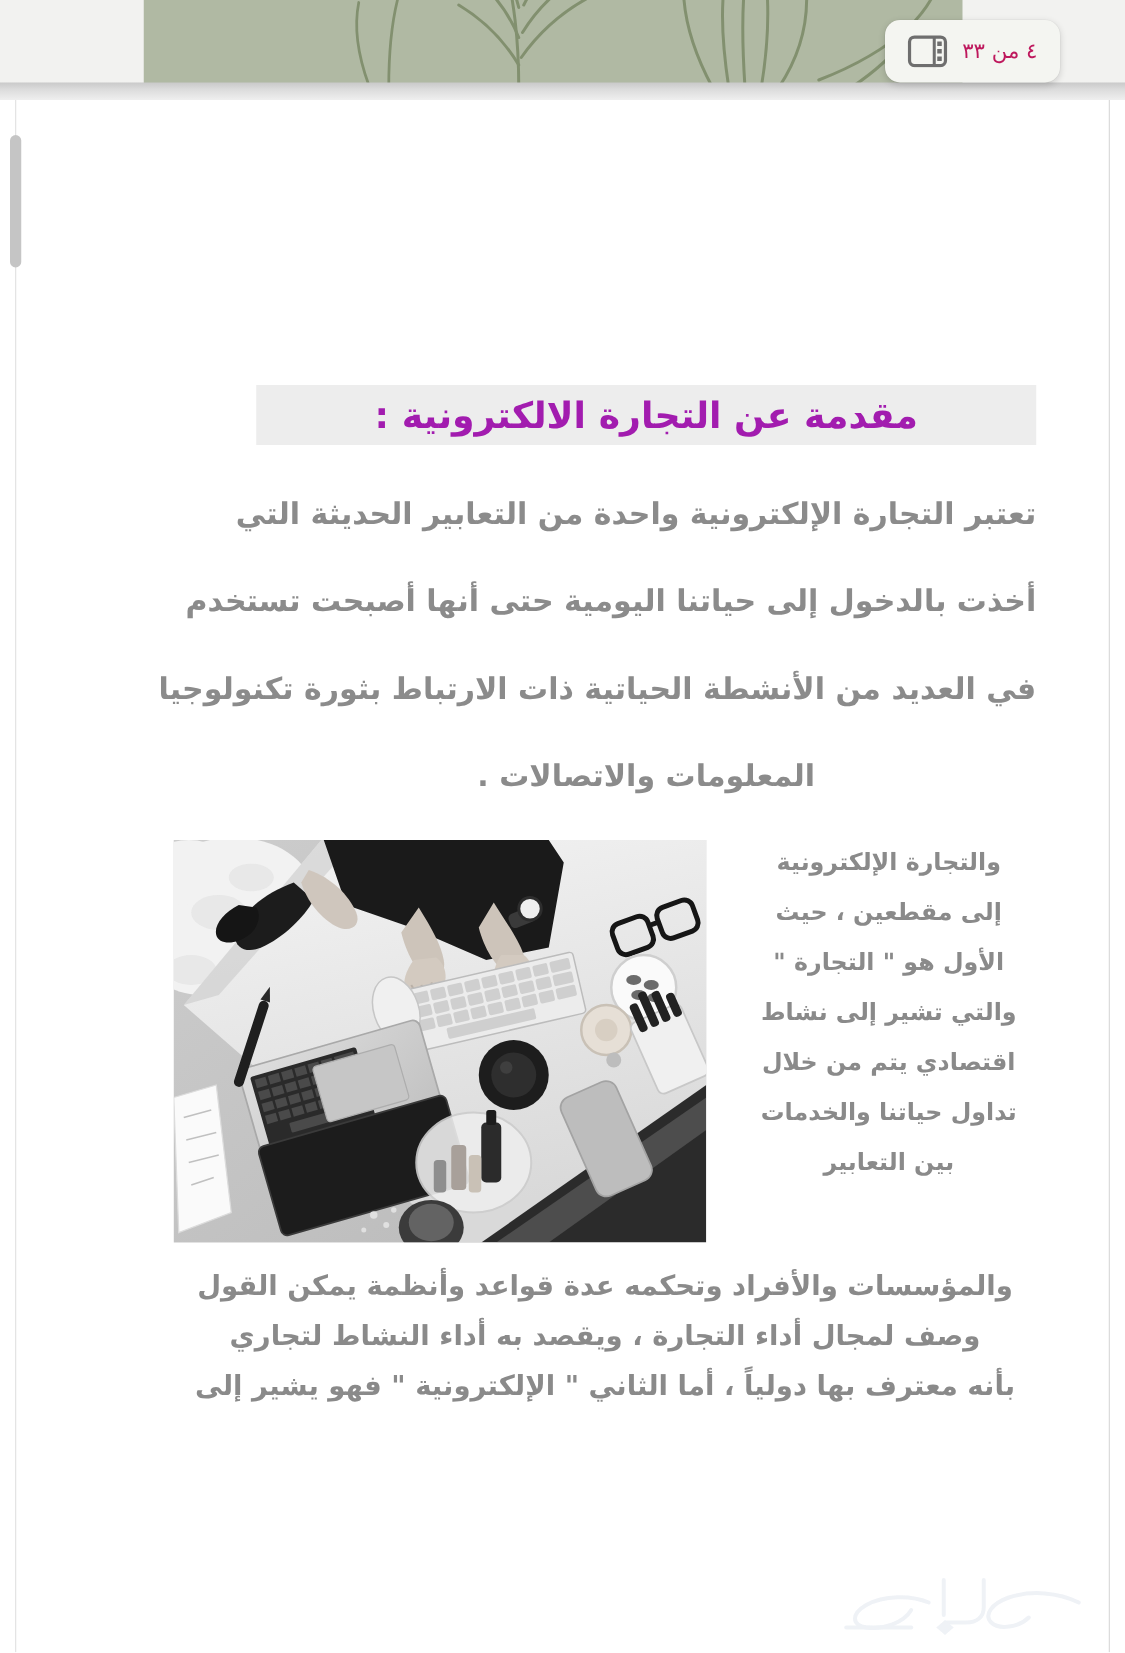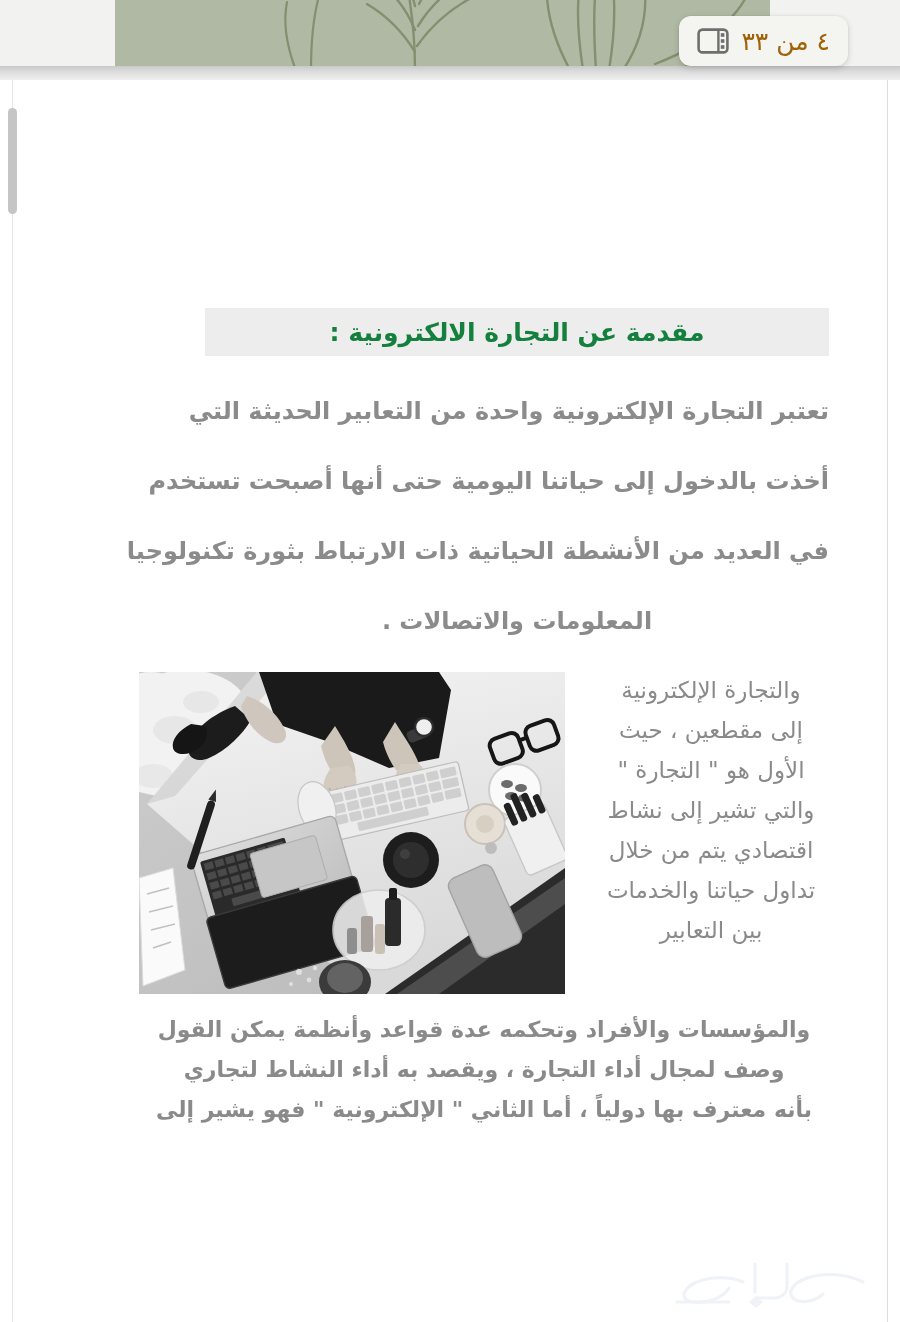--- a/index.html
+++ b/index.html
@@ -59,23 +59,23 @@
     align-items: center;
     gap: 12px;
     padding: 0 18px;
     background: #f4f5f1;
     border-radius: 12px;
     box-shadow: 0 2px 6px rgba(0,0,0,0.16), 0 0 0 0.5px rgba(0,0,0,0.04);
     z-index: 40;
     direction: rtl;
   }
   #page-indicator .pi-label {
-    font-size: 25px;
+    font-size: 17px;
     font-weight: 500;
-    color: #a16207;
+    color: #be185d;
     letter-spacing: 0.5px;
     white-space: nowrap;
     font-family: "DejaVu Sans", sans-serif;
   }
   #page-indicator .pi-icon { display: flex; align-items: center; }
 
   
   #scroll-track {
     position: absolute;
     left: 4px; top: 84px;
@@ -113,23 +113,23 @@
     right: 58px;
     top: 228px;
     width: 624px;
     height: 48px;
     background: #ededed;
     display: flex;
     align-items: center;
     justify-content: center;
   }
   #section-heading .heading-text {
-    font-size: 25px;
+    font-size: 29px;
     font-weight: 700;
-    color: #15803d;
+    color: #a21caf;
     font-family: "DejaVu Sans", sans-serif;
     letter-spacing: 0;
   }
 
   
   #intro-paragraph {
     position: absolute;
     right: 58px;
     top: 296px;
     width: 624px;
@@ -165,22 +165,22 @@
     background: #cfcfcf;
   }
   #desk-photo svg { display: block; }
 
   #side-text {
     position: absolute;
     right: 0;
     top: -2px;
     width: 236px;
     text-align: center;
-    font-size: 23px;
-    font-weight: 400;
+    font-size: 19px;
+    font-weight: 700;
     line-height: 40px;
     color: #8a8a8a;
     font-family: "DejaVu Sans", sans-serif;
   }
   #side-text .sline { display: block; white-space: nowrap; }
 
   
   #closing-paragraph {
     position: absolute;
     right: 58px;

